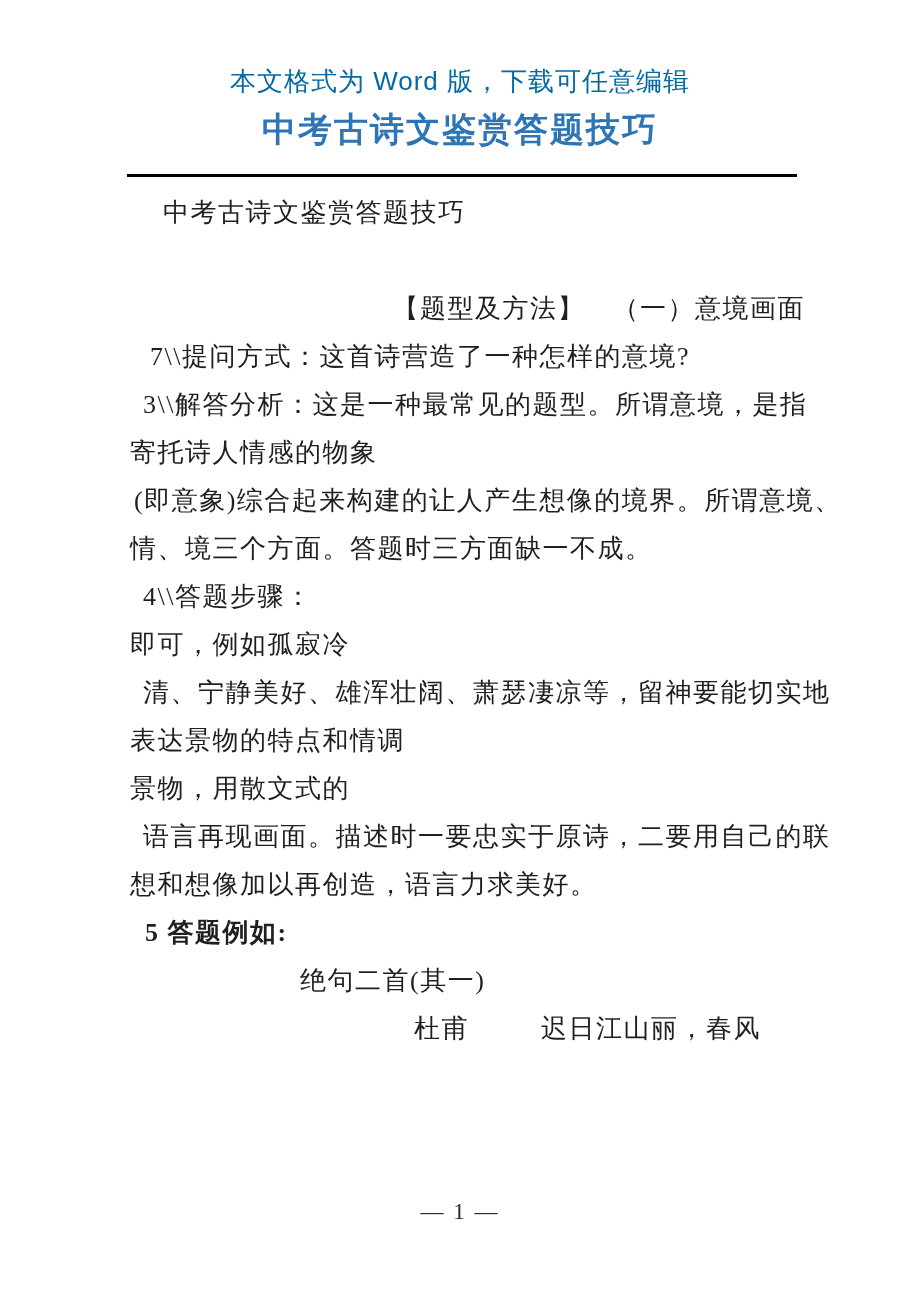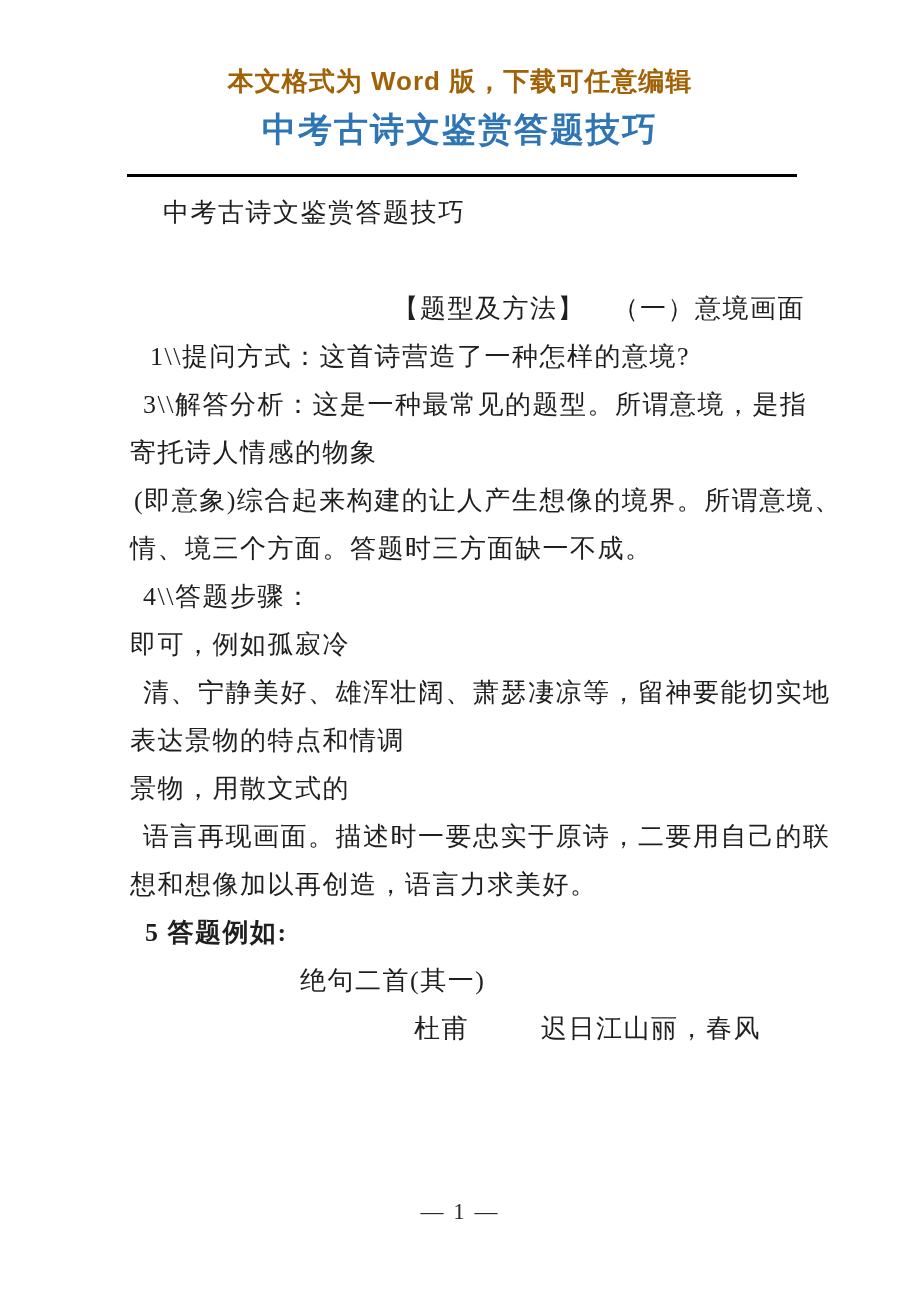--- a/index.html
+++ b/index.html
@@ -9,24 +9,24 @@
     height: 1302px;
     background: #ffffff;
     overflow: hidden;
     font-family: "Liberation Serif", serif;
     color: #1f1f1f;
   }
   .notice {
     margin-top: 66px;
     text-align: center;
     font-family: "Liberation Sans", sans-serif;
-    font-weight: bold;
+    font-weight: normal;
     font-size: 26px;
     line-height: 30px;
-    color: #a16207;
+    color: #0369a1;
     letter-spacing: 1px;
   }
   .doc-title {
     margin: 14px 0 0 0;
     text-align: center;
     font-family: "Liberation Serif", serif;
     font-weight: bold;
     font-size: 34px;
     line-height: 40px;
     color: #2e75b6;
@@ -77,21 +77,21 @@
   <div class="notice">本文格式为 Word 版，下载可任意编辑</div>
 
   <div class="doc-title">中考古诗文鉴赏答题技巧</div>
 
   <div class="rule"></div>
 
   <div class="doc-body">
     <div class="ln i33">中考古诗文鉴赏答题技巧</div>
     <div class="blank"></div>
     <div class="ln i10">【题型及方法】　（一）意境画面</div>
-    <div class="ln i20">1\\提问方式：这首诗营造了一种怎样的意境?</div>
+    <div class="ln i20">7\\提问方式：这首诗营造了一种怎样的意境?</div>
     <div class="ln i13">3\\解答分析：这是一种最常见的题型。所谓意境，是指</div>
     <div class="ln">寄托诗人情感的物象</div>
     <div class="ln i4">(即意象)综合起来构建的让人产生想像的境界。所谓意境、</div>
     <div class="ln">情、境三个方面。答题时三方面缺一不成。</div>
     <div class="ln i13">4\\答题步骤：</div>
     <div class="ln">即可，例如孤寂冷</div>
     <div class="ln i13">清、宁静美好、雄浑壮阔、萧瑟凄凉等，留神要能切实地</div>
     <div class="ln">表达景物的特点和情调</div>
     <div class="ln">景物，用散文式的</div>
     <div class="ln i13">语言再现画面。描述时一要忠实于原诗，二要用自己的联</div>

